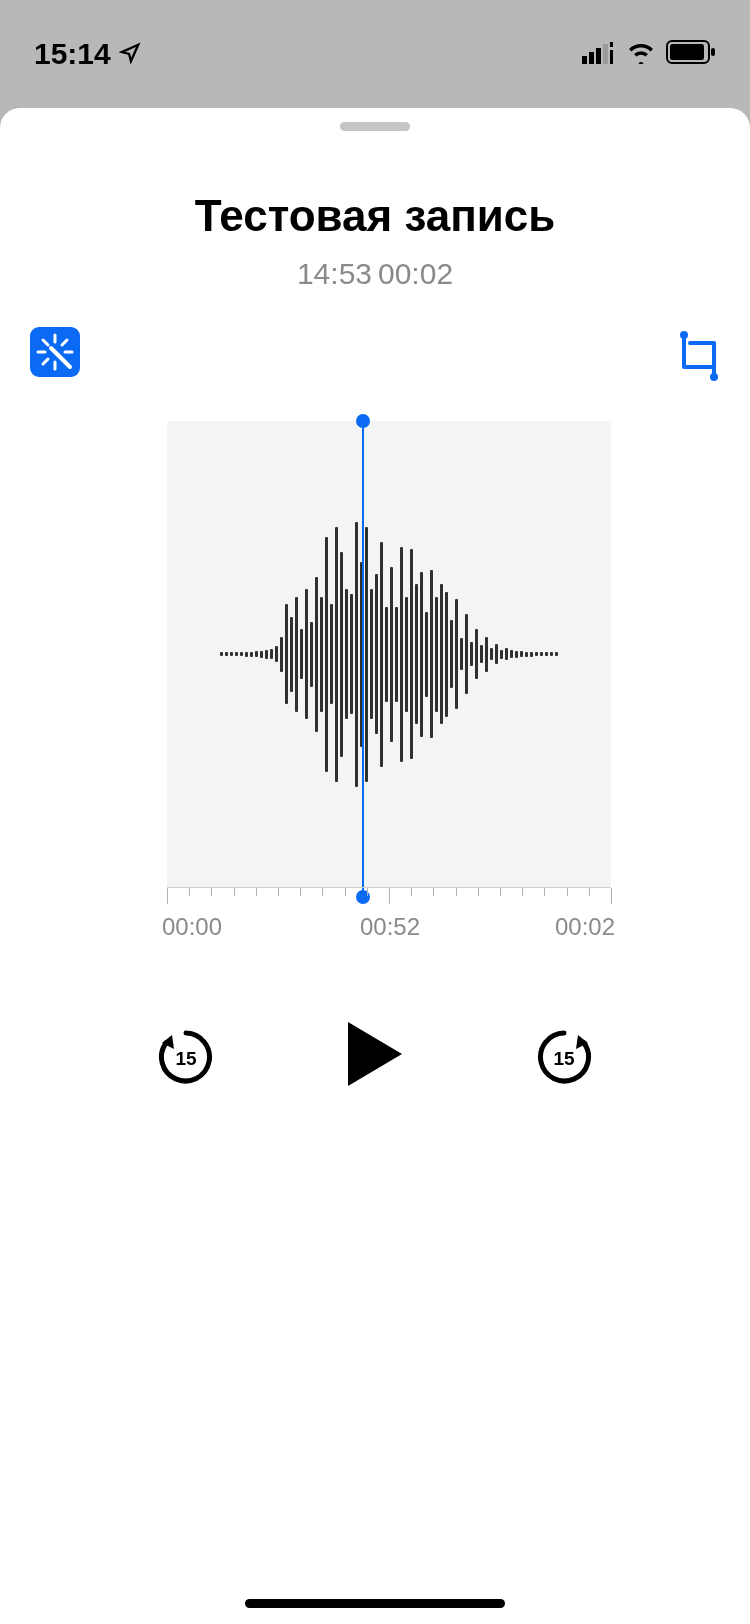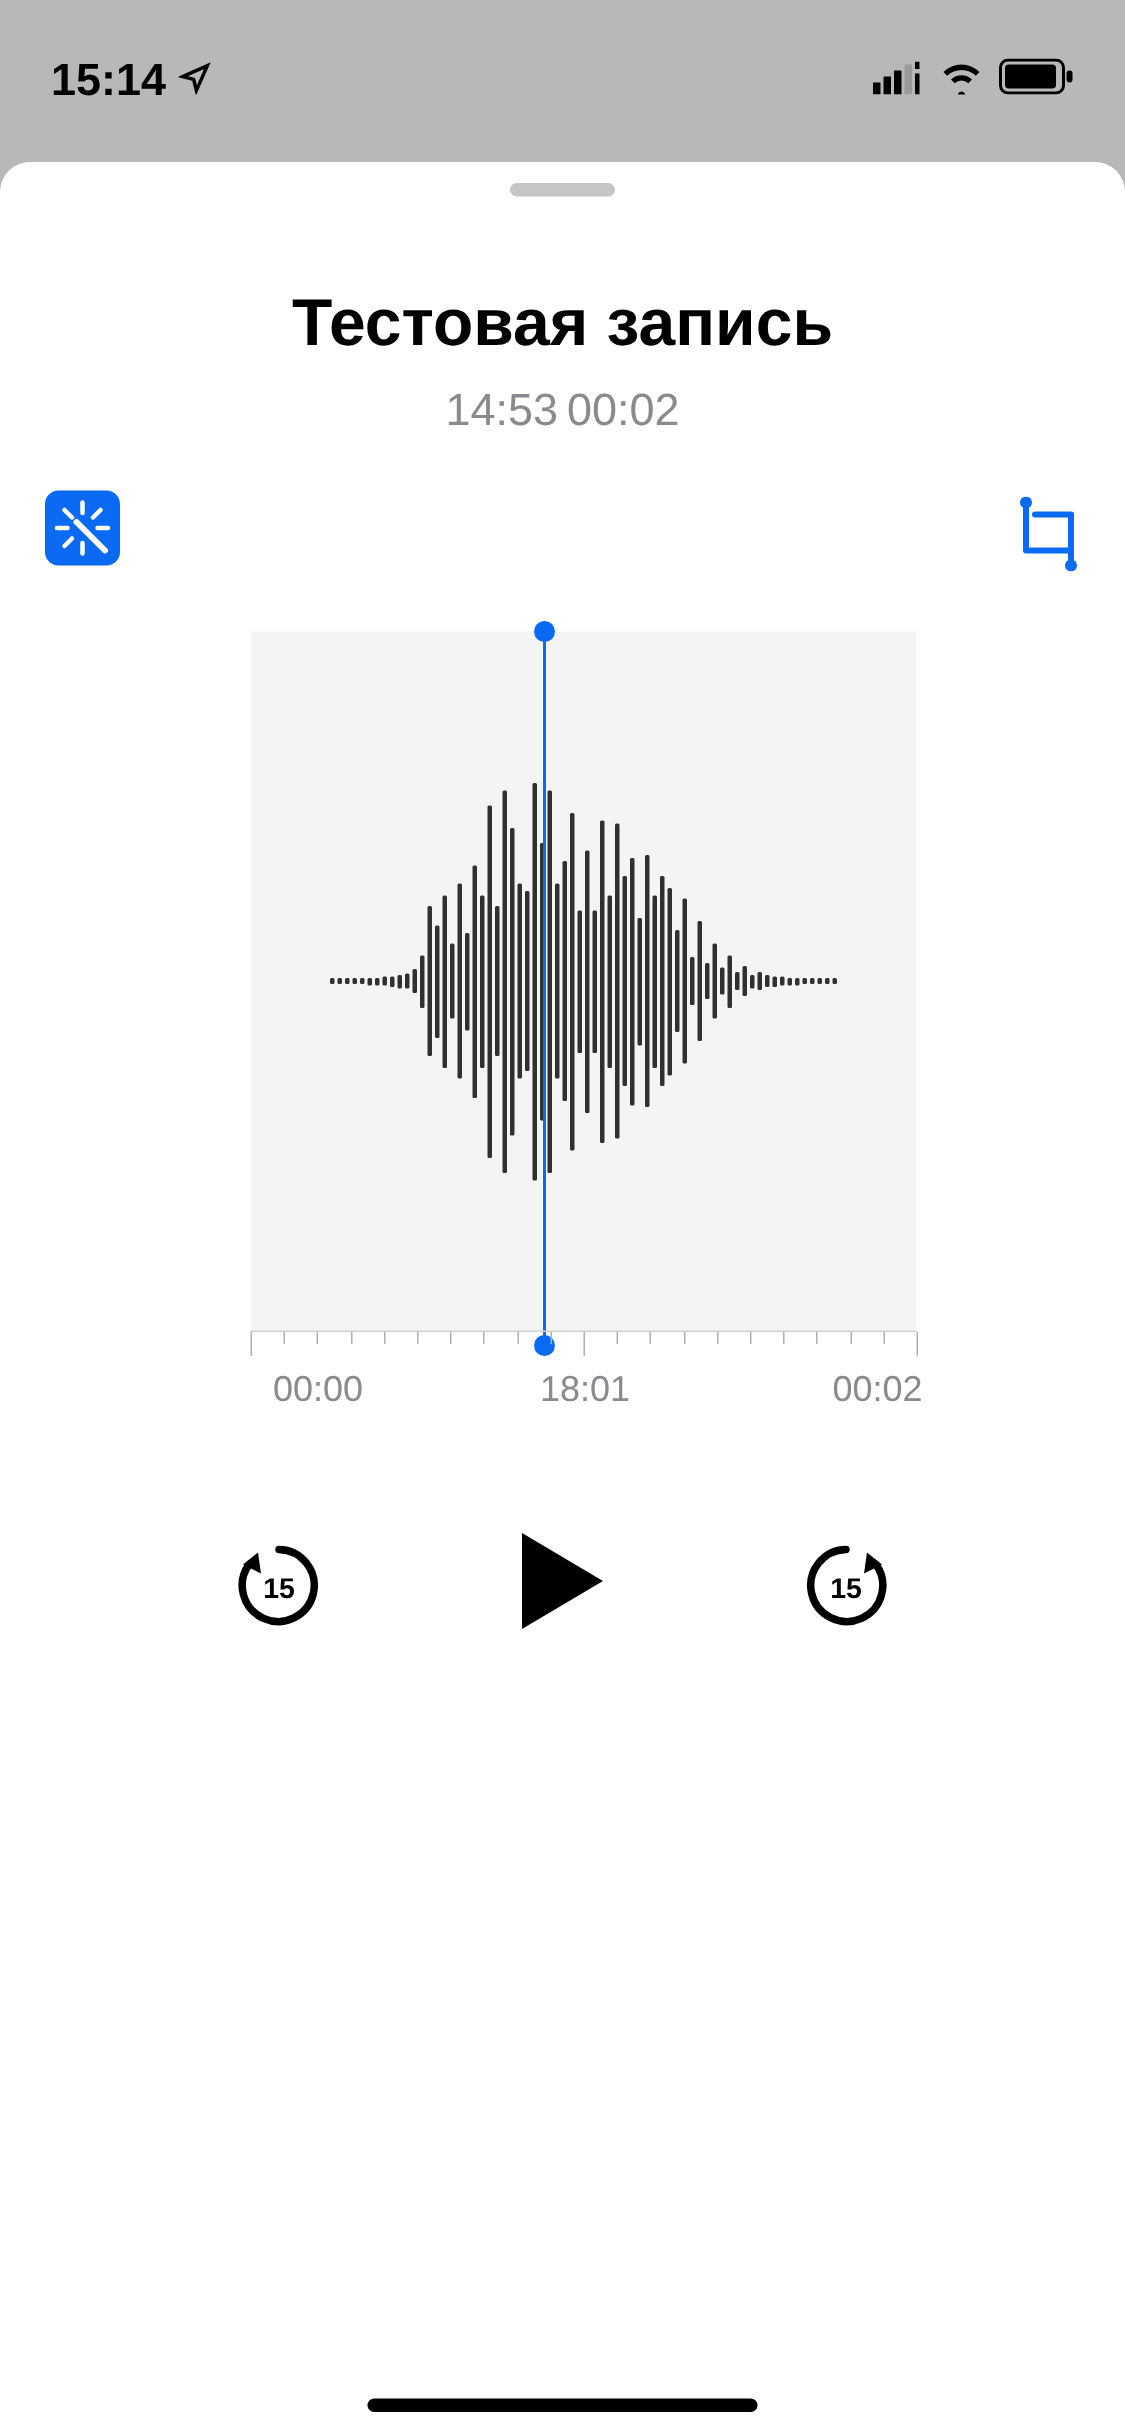--- a/index.html
+++ b/index.html
@@ -387,22 +387,22 @@
         <div class="ruler-tick" style="left: 75%;"></div>
         <div class="ruler-tick" style="left: 80%;"></div>
         <div class="ruler-tick" style="left: 85%;"></div>
         <div class="ruler-tick" style="left: 90%;"></div>
         <div class="ruler-tick" style="left: 95%;"></div>
         <div class="ruler-tick major" style="left: 100%;"></div>
       </div>
   </div>
 
   <div class="time-labels">
-    <span class="time-label" style="left:212px">00:00</span>
-    <span class="time-label" style="left:390px">18:01</span>
+    <span class="time-label" style="left:192px">00:00</span>
+    <span class="time-label" style="left:390px">00:52</span>
     <span class="time-label" style="left:585px">00:02</span>
   </div>
 
 
   <div class="playback-controls">
     <div class="skip-btn">
       <svg width="56" height="62" viewBox="0 0 56 62">
         <path d="M28 10 A24 24 0 1 1 8 20" fill="none" stroke="#000" stroke-width="5" stroke-linecap="round"></path>
         <path d="M14 12 L4 20 L16 26 Z" fill="#000"></path>
         <text x="28" y="42" font-size="19" font-weight="700" text-anchor="middle" fill="#000">15</text>

